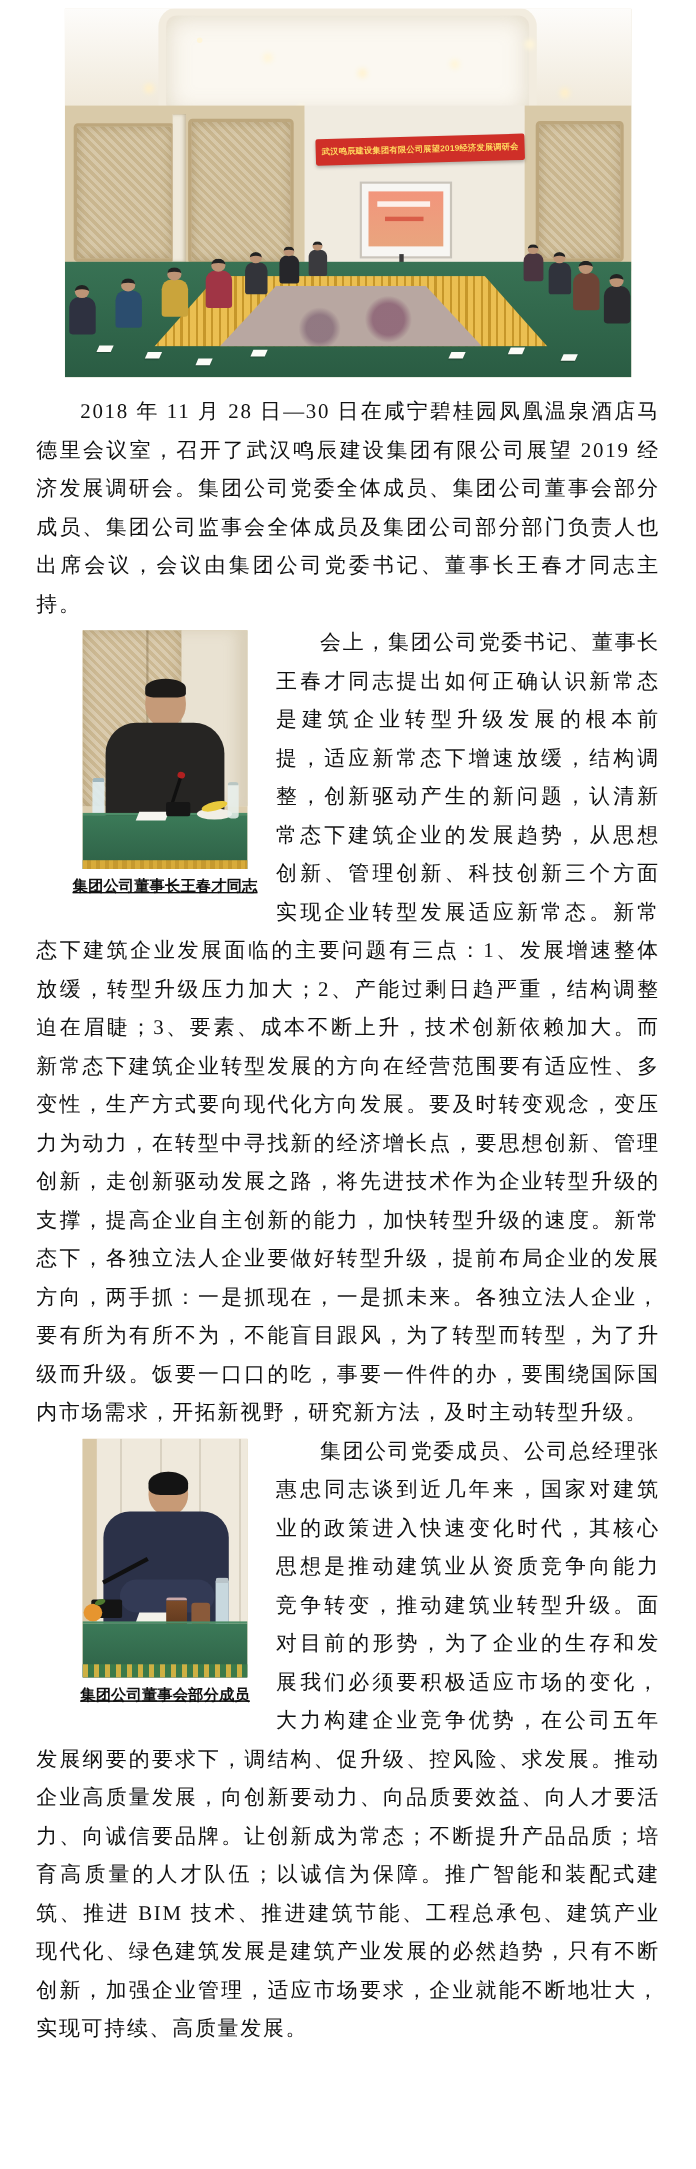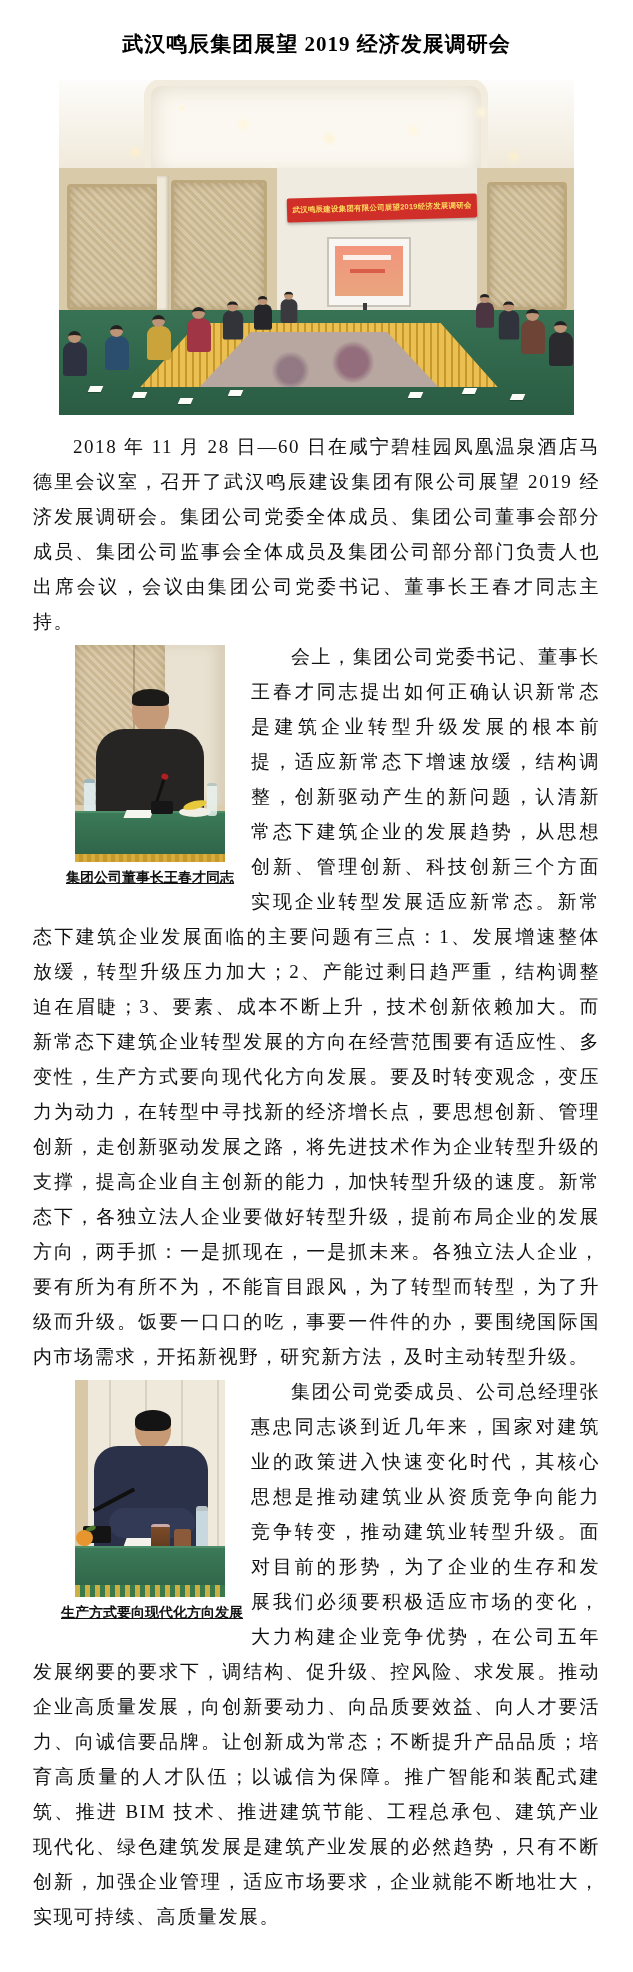--- a/index.html
+++ b/index.html
@@ -186,21 +186,20 @@
     text-align:right;
     font-size:19px;
     letter-spacing:1.6px;
   }
 </style>
 </head>
 <body>
 
 <div class="page">
 
-  <h1 class="doc-title">武汉鸣辰集团展望 2019 经济发展调研会</h1>
 
   <div class="main-photo">
     <div class="sc sc-ceiling"></div>
     <div class="sc sc-cove"></div>
     <div class="sc sc-lights"></div>
     <div class="sc sc-wall-left">
       <div class="panel" style="left:8px;top:16px;width:86px;height:120px;"></div>
       <div class="panel" style="left:112px;top:12px;width:90px;height:126px;"></div>
       <div class="pilaster" style="left:98px;top:8px;width:12px;height:134px;"></div>
     </div>
@@ -235,21 +234,21 @@
     <span class="paper" style="left:120px;top:318px;"></span>
     <span class="paper" style="left:170px;top:310px;"></span>
     <span class="paper" style="left:350px;top:312px;"></span>
     <span class="paper" style="left:404px;top:308px;"></span>
     <span class="paper" style="left:452px;top:314px;"></span>
   </div>
 
 
   <div class="body-text">
 
-    <p>2018 年 11 月 28 日—60 日在咸宁碧桂园凤凰温泉酒店马德里会议室，召开了武汉鸣辰建设集团有限公司展望 2019 经济发展调研会。集团公司党委全体成员、集团公司董事会部分成员、集团公司监事会全体成员及集团公司部分部门负责人也出席会议，会议由集团公司党委书记、董事长王春才同志主持。</p>
+    <p>2018 年 11 月 28 日—30 日在咸宁碧桂园凤凰温泉酒店马德里会议室，召开了武汉鸣辰建设集团有限公司展望 2019 经济发展调研会。集团公司党委全体成员、集团公司董事会部分成员、集团公司监事会全体成员及集团公司部分部门负责人也出席会议，会议由集团公司党委书记、董事长王春才同志主持。</p>
 
     <div class="float-photo">
       <span class="inline-photo">
         <span class="wp wp-wallpanel"></span>
         <span class="wp wp-wallright"></span>
         <span class="wp wp-divider"></span>
         <span class="wp wp-head"></span>
         <span class="wp wp-body"></span>
         <span class="wp wp-bottle"></span>
         <span class="wp wp-table"></span>
@@ -276,21 +275,21 @@
         <span class="wp zp-bottle"></span>
         <span class="wp zp-mic"></span>
         <span class="wp zp-micbase"></span>
         <span class="wp zp-paper"></span>
         <span class="wp zp-jar"></span>
         <span class="wp zp-cup"></span>
         <span class="wp zp-fruit"></span>
         <span class="wp zp-table"></span>
         <span class="wp zp-trim"></span>
       </span>
-      <span class="float-caption">生产方式要向现代化方向发展</span>
+      <span class="float-caption">集团公司董事会部分成员</span>
     </div>
 
     <p>集团公司党委成员、公司总经理张惠忠同志谈到近几年来，国家对建筑业的政策进入快速变化时代，其核心思想是推动建筑业从资质竞争向能力竞争转变，推动建筑业转型升级。面对目前的形势，为了企业的生存和发展我们必须要积极适应市场的变化，大力构建企业竞争优势，在公司五年发展纲要的要求下，调结构、促升级、控风险、求发展。推动企业高质量发展，向创新要动力、向品质要效益、向人才要活力、向诚信要品牌。让创新成为常态；不断提升产品品质；培育高质量的人才队伍；以诚信为保障。推广智能和装配式建筑、推进 BIM 技术、推进建筑节能、工程总承包、建筑产业现代化、绿色建筑发展是建筑产业发展的必然趋势，只有不断创新，加强企业管理，适应市场要求，企业就能不断地壮大，实现可持续、高质量发展。</p>
   </div>
 
   <div class="signature">
     
     
   </div>
 

